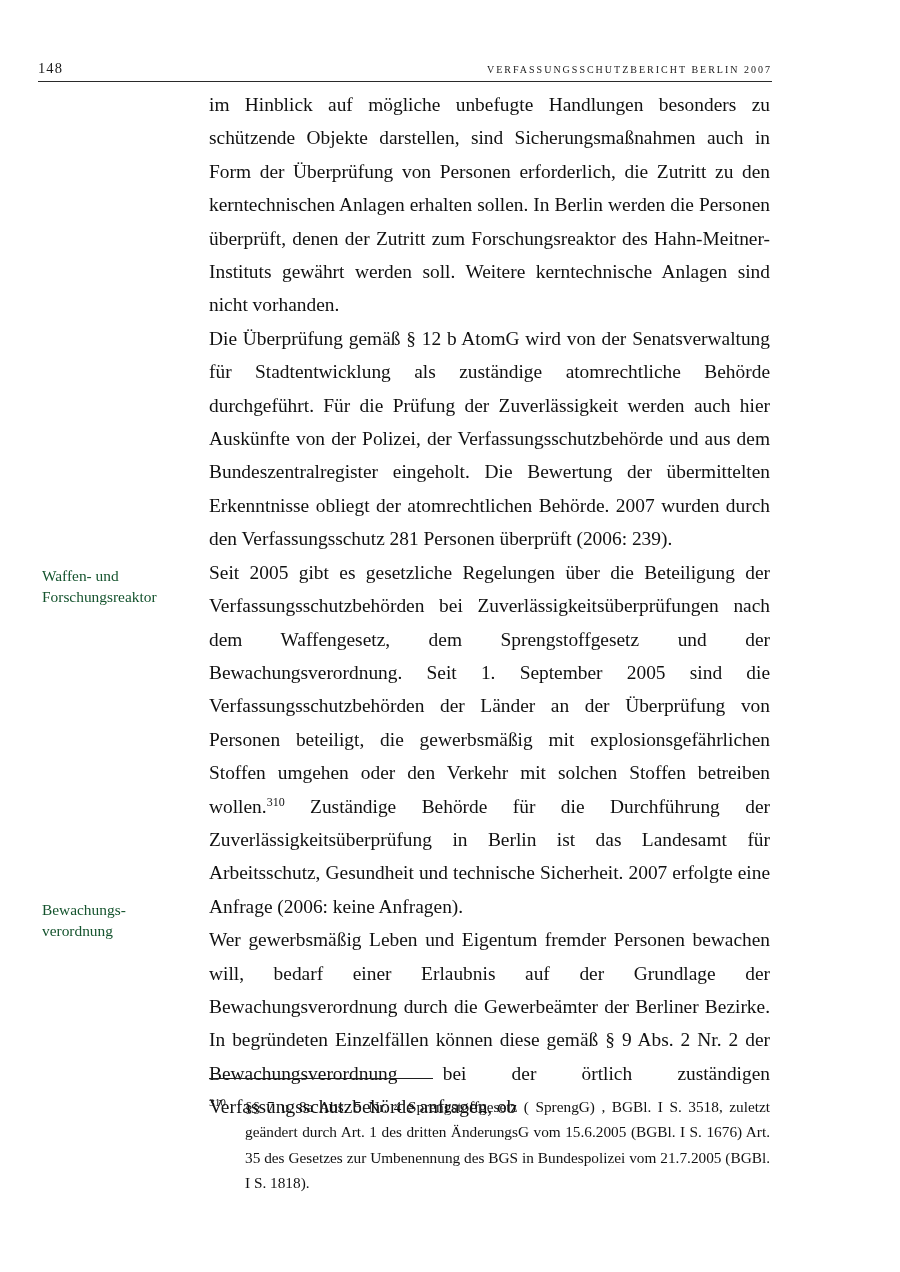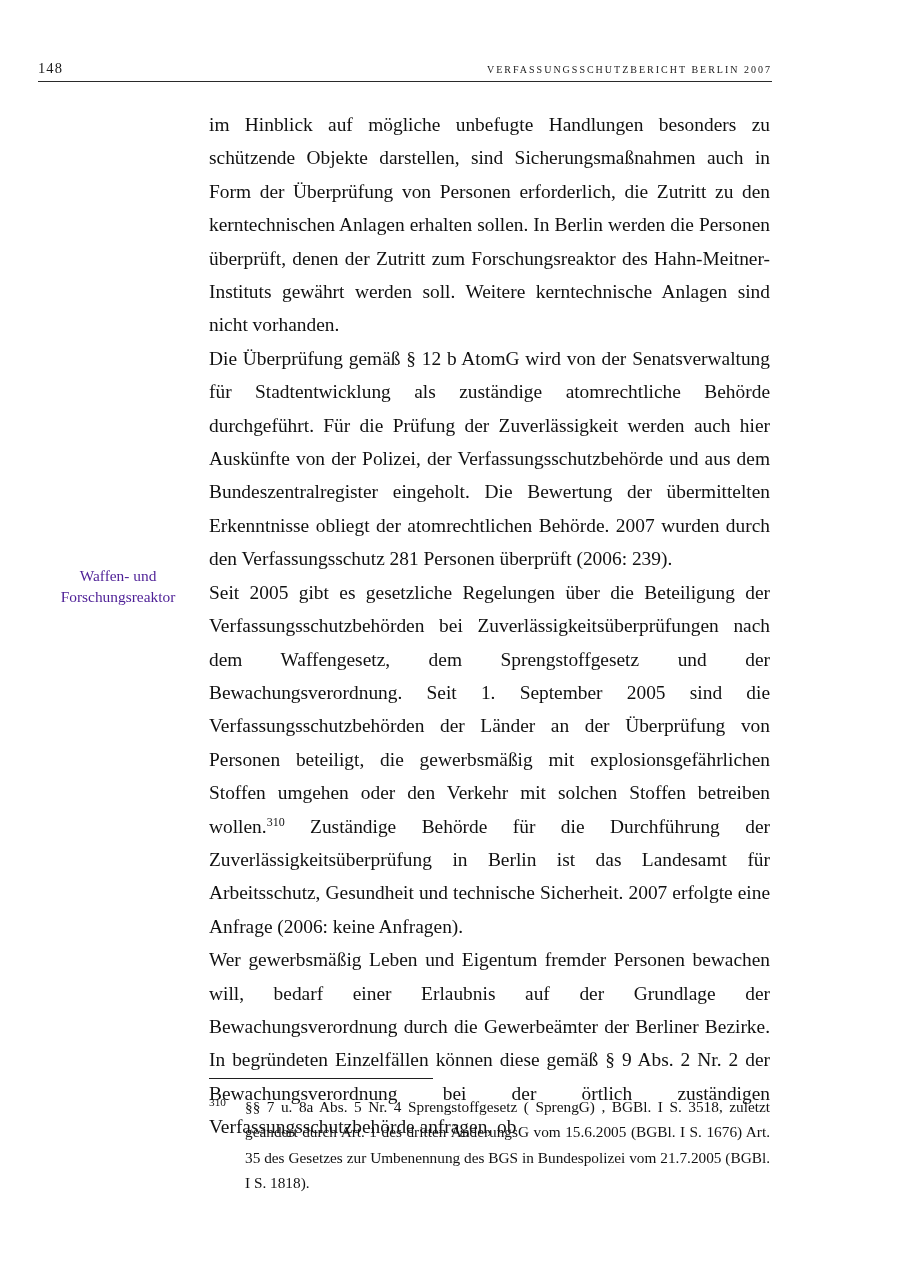--- a/index.html
+++ b/index.html
@@ -44,21 +44,21 @@
     top: 81px;
     width: 734px;
     height: 1px;
     background: #2a2a2a;
   }
 
   
   .body-col {
     position: absolute;
     left: 209px;
-    top: 108px;
+    top: 88px;
     width: 561px;
   }
   p.para {
     margin: 0 0 0px 0;
     font-size: 19.4px;
     line-height: 33.4px;
     text-align: justify;
     text-justify: inter-word;
     hyphens: manual;
     color: #111111;
@@ -69,22 +69,22 @@
     font-size: 12px;
     vertical-align: super;
     line-height: 0;
   }
 
   
   .margin-note {
     position: absolute;
     width: 152px;
     left: 42px;
-    text-align: center;
-    color: #4c1d95;
+    text-align: left;
+    color: #14532d;
     font-size: 15.4px;
     line-height: 20.5px;
   }
   .margin-note .ln { display: block; }
   #mnote-1 { top: 566px; }
   #mnote-2 { top: 900px; }
 
   
   .fn-rule {
     position: absolute;
@@ -124,20 +124,24 @@
   <div class="header">
     <span class="folio">148</span>
     <span class="runhead">VERFASSUNGSSCHUTZBERICHT BERLIN 2007</span>
   </div>
   <div class="header-rule"></div>
 
   <div class="margin-note" id="mnote-1">
     <span class="ln">Waffen- und</span>
     <span class="ln">Forschungsreaktor</span>
   </div>
+  <div class="margin-note" id="mnote-2">
+    <span class="ln">Bewachungs-</span>
+    <span class="ln">verordnung</span>
+  </div>
 
   <div class="body-col">
 
     <p class="para">im Hinblick auf mögliche unbefugte Handlungen besonders zu schützende Objekte darstellen, sind Sicherungsmaßnahmen auch in Form der Überprüfung von Personen erforderlich, die Zutritt zu den kerntechnischen Anlagen erhalten sollen. In Berlin werden die Personen überprüft, denen der Zutritt zum Forschungsreaktor des Hahn-Meitner-Instituts gewährt werden soll. Weitere kerntechnische Anlagen sind nicht vorhanden.</p>
 
     <p class="para">Die Überprüfung gemäß § 12 b AtomG wird von der Senatsverwaltung für Stadtentwicklung als zuständige atomrechtliche Behörde durchgeführt. Für die Prüfung der Zuverlässigkeit werden auch hier Auskünfte von der Polizei, der Verfassungsschutzbehörde und aus dem Bundeszentralregister eingeholt. Die Bewertung der übermittelten Erkenntnisse obliegt der atomrechtlichen Behörde. 2007 wurden durch den Verfassungsschutz 281 Personen überprüft (2006: 239).</p>
 
     <p class="para"><span>Seit 2005 gibt es gesetzliche Regelungen über die Beteiligung der Verfassungsschutzbehörden bei Zuverlässigkeitsüberprüfungen nach dem Waffengesetz, dem Sprengstoffgesetz und der Bewachungsverordnung. Seit 1. September 2005 sind die Verfassungsschutzbehörden der Länder an der Überprüfung von Personen beteiligt, die gewerbsmäßig mit explosionsgefährlichen Stoffen umgehen oder den Verkehr mit solchen Stoffen betreiben wollen.</span><sup class="fnref">310</sup><span> Zuständige Behörde für die Durchführung der Zuverlässigkeitsüberprüfung in Berlin ist das Landesamt für Arbeitsschutz, Gesundheit und technische Sicherheit. 2007 erfolgte eine Anfrage (2006: keine Anfragen).</span></p>
 
     <p class="para">Wer gewerbsmäßig Leben und Eigentum fremder Personen bewachen will, bedarf einer Erlaubnis auf der Grundlage der Bewachungsverordnung durch die Gewerbeämter der Berliner Bezirke. In begründeten Einzelfällen können diese gemäß § 9 Abs. 2 Nr. 2 der Bewachungsverordnung bei der örtlich zuständigen Verfassungsschutzbehörde anfragen, ob</p>

